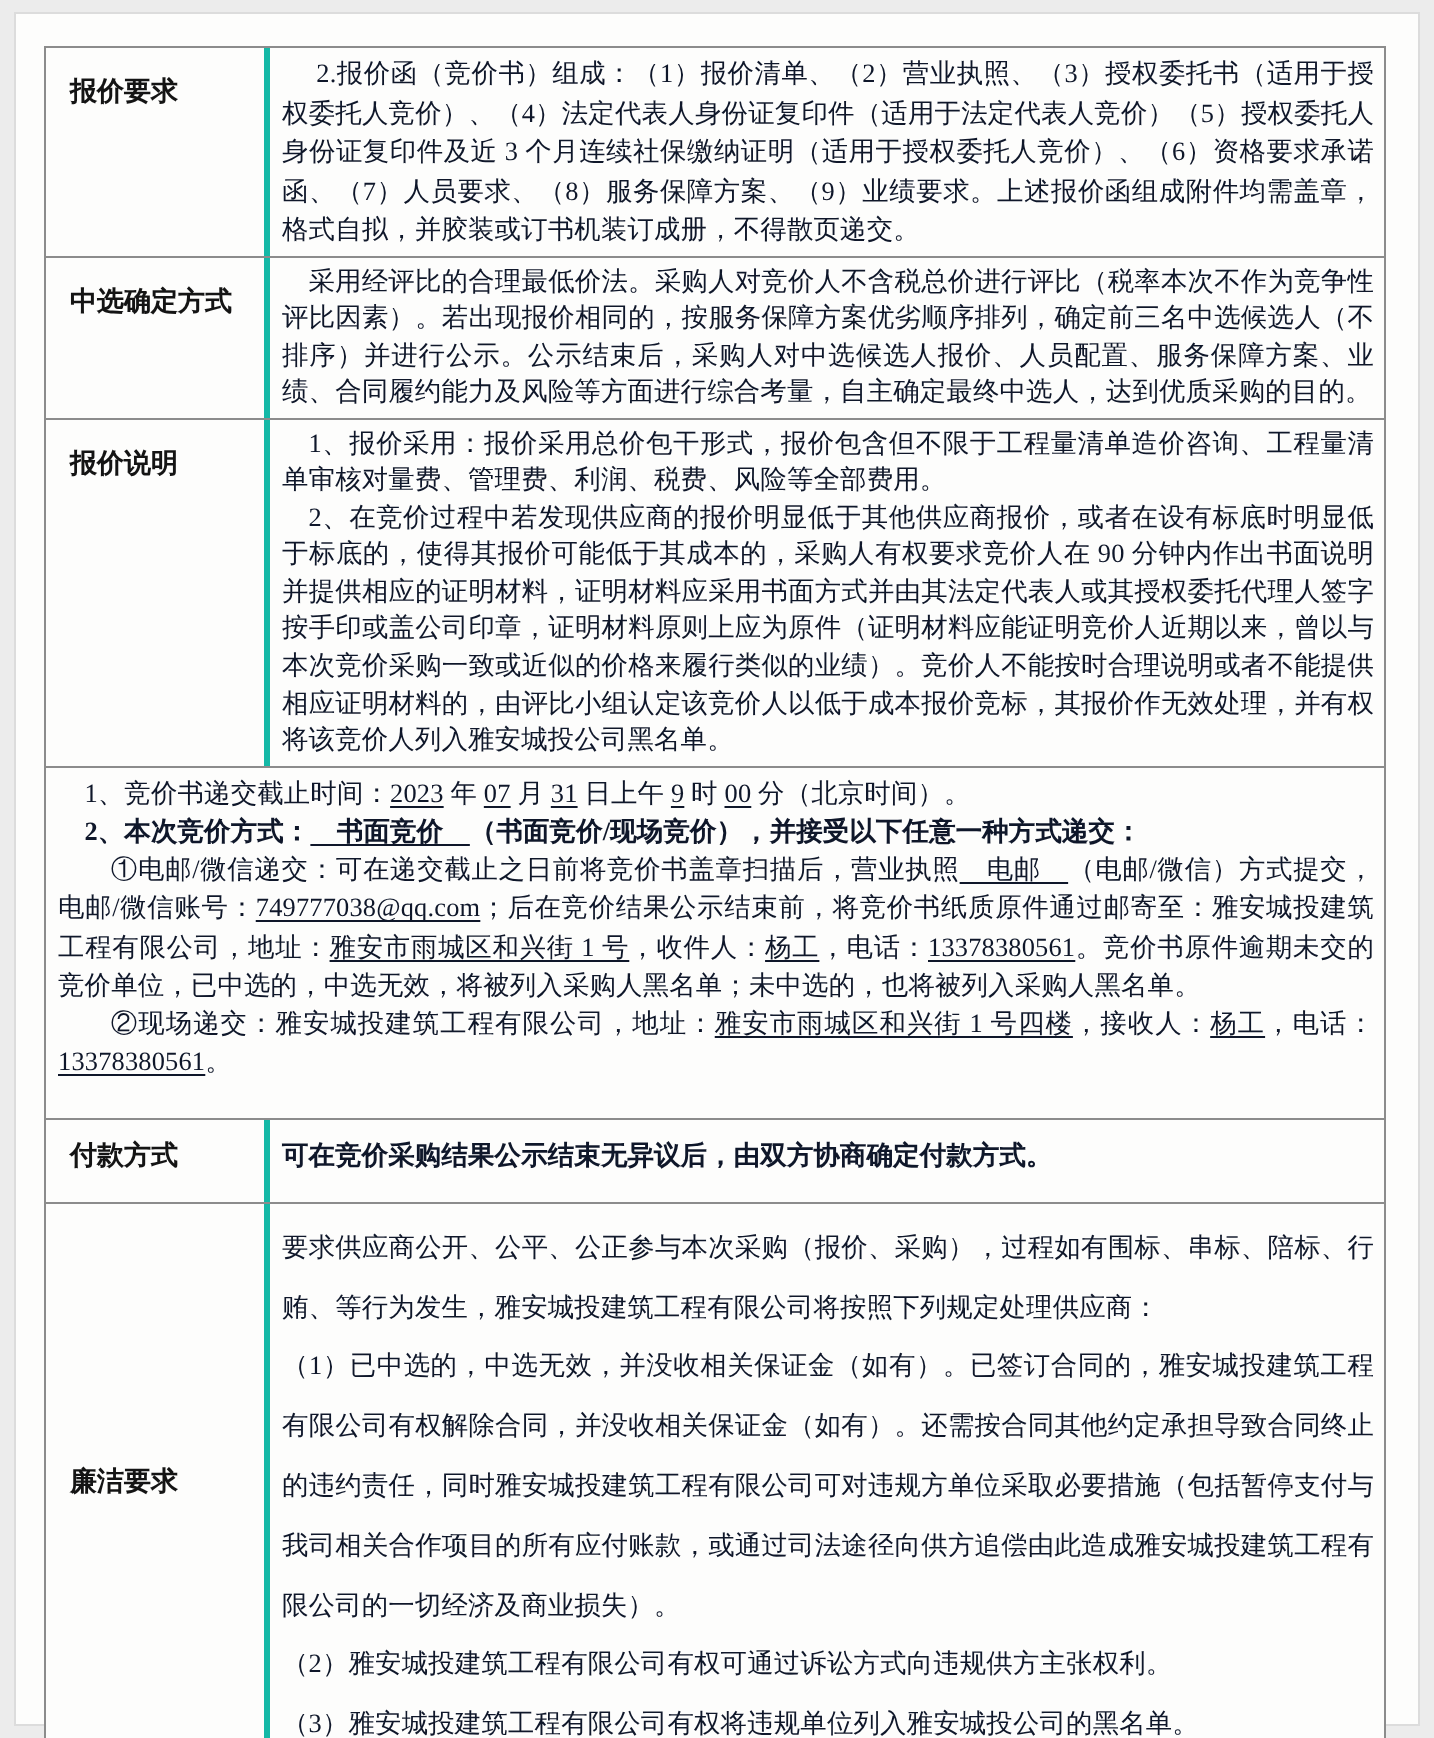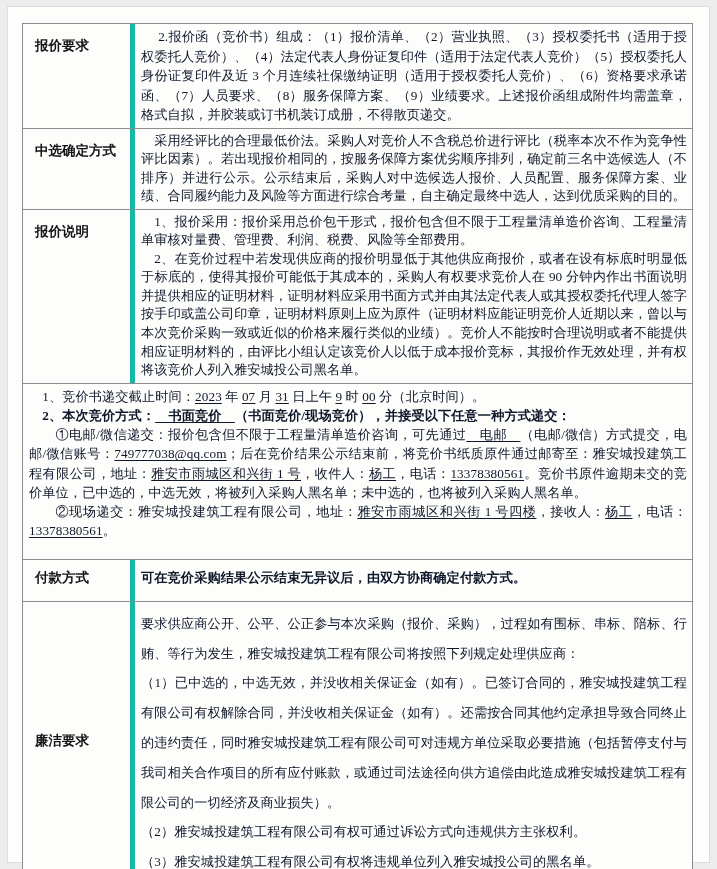--- a/index.html
+++ b/index.html
@@ -18,21 +18,21 @@
   }
   .doc-table{
     position:absolute;left:15px;top:17px;width:669px;
     border:1px solid #8c8c8c;
     background:#fdfdfc;
   }
   .trow{display:flex;border-bottom:1px solid #8c8c8c;box-sizing:border-box;}
   .trow:last-child{border-bottom:none;}
   .th{
     flex:0 0 112px;width:112px;box-sizing:border-box;
-    border-right:5px solid #14b8a6;
+    border-right:3px solid #14b8a6;
     font-family:"Liberation Sans","DejaVu Sans",sans-serif;
     font-weight:bold;font-size:13.5px;line-height:20px;
     color:#141414;
     padding:12px 4px 4px 12px;
     white-space:pre-line;
   }
   .td{
     flex:1;box-sizing:border-box;
     font-size:13.2px;color:#0f172a;
     padding:3px 5px 3px 6px;
@@ -73,21 +73,21 @@
         <div class="th">报价说明</div>
         <div class="td">
           <p class="para" style="text-indent: 1em;"><span>1、报价采用：报价采用总价包干形式，报价包含但不限于工程量清单造价咨询、工程量清单审核对量费、管理费、利润、税费、风险等全部费用。</span></p>
           <p class="para" style="text-indent: 1em;"><span>2、在竞价过程中若发现供应商的报价明显低于其他供应商报价，或者在设有标底时明显低于标底的，使得其报价可能低于其成本的，采购人有权要求竞价人在 90 分钟内作出书面说明并提供相应的证明材料，证明材料应采用书面方式并由其法定代表人或其授权委托代理人签字按手印或盖公司印章，证明材料原则上应为原件（证明材料应能证明竞价人近期以来，曾以与本次竞价采购一致或近似的价格来履行类似的业绩）。竞价人不能按时合理说明或者不能提供相应证明材料的，由评比小组认定该竞价人以低于成本报价竞标，其报价作无效处理，并有权将该竞价人列入雅安城投公司黑名单。</span></p>
         </div>
       </div>
       <div class="trow">
         <div class="td">
           <p class="para" style="text-indent: 1em;"><span>1、竞价书递交截止时间：</span><u>2023</u><span> 年 </span><u>07</u><span> 月 </span><u>31</u><span> 日上午 </span><u>9</u><span> 时 </span><u>00</u><span> 分（北京时间）。</span></p>
           <p class="para" style="text-indent: 1em; font-weight: bold;"><span>2、本次竞价方式：</span><u>　书面竞价　</u><span>（书面竞价/现场竞价），并接受以下任意一种方式递交：</span></p>
-          <p class="para" style="text-indent: 2em;"><span>①电邮/微信递交：报价包含但不限于工程量清单造价咨询，可先通过</span><u>　电邮　</u><span>（电邮/微信）方式提交，电邮/微信账号：</span><u>749777038@qq.com</u><span>；后在竞价结果公示结束前，将竞价书纸质原件通过邮寄至：雅安城投建筑工程有限公司，地址：</span><u>雅安市雨城区和兴街 1 号</u><span>，收件人：</span><u>杨工</u><span>，电话：</span><u>13378380561</u><span>。竞价书原件逾期未交的竞价单位，已中选的，中选无效，将被列入采购人黑名单；未中选的，也将被列入采购人黑名单。</span></p>
+          <p class="para" style="text-indent: 2em;"><span>①电邮/微信递交：可在递交截止之日前将竞价书盖章扫描后，营业执照</span><u>　电邮　</u><span>（电邮/微信）方式提交，电邮/微信账号：</span><u>749777038@qq.com</u><span>；后在竞价结果公示结束前，将竞价书纸质原件通过邮寄至：雅安城投建筑工程有限公司，地址：</span><u>雅安市雨城区和兴街 1 号</u><span>，收件人：</span><u>杨工</u><span>，电话：</span><u>13378380561</u><span>。竞价书原件逾期未交的竞价单位，已中选的，中选无效，将被列入采购人黑名单；未中选的，也将被列入采购人黑名单。</span></p>
           <p class="para" style="text-indent: 2em;"><span>②现场递交：雅安城投建筑工程有限公司，地址：</span><u>雅安市雨城区和兴街 1 号四楼</u><span>，接收人：</span><u>杨工</u><span>，电话：</span><u>13378380561</u><span>。</span></p>
         </div>
       </div>
       <div class="trow">
         <div class="th">付款方式</div>
         <div class="td">
           <p class="para"><span>可在竞价采购结果公示结束无异议后，由双方协商确定付款方式。</span></p>
         </div>
       </div>
       <div class="trow">

